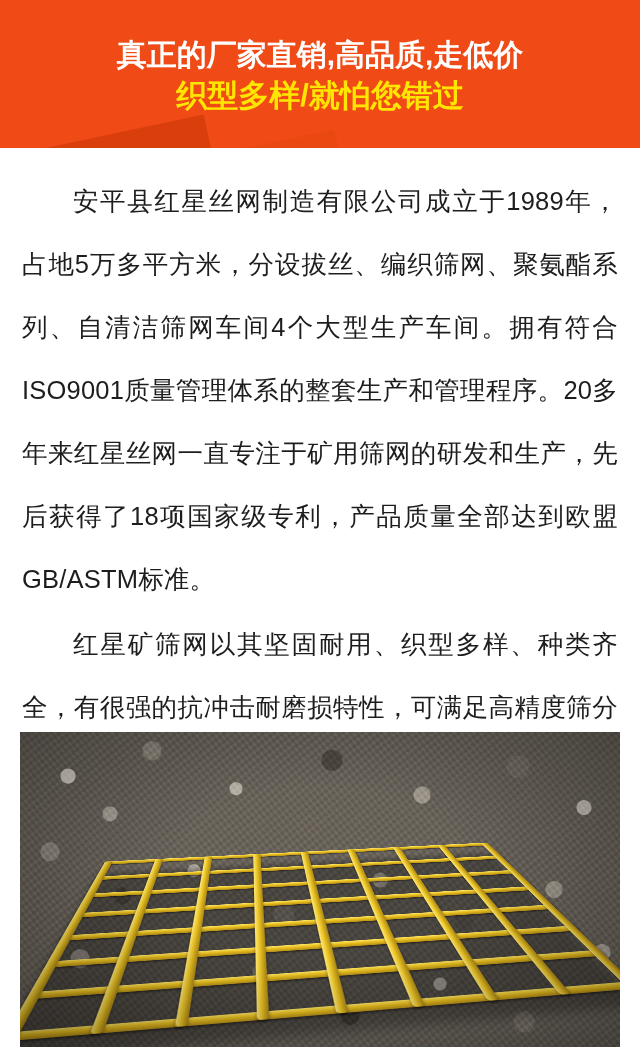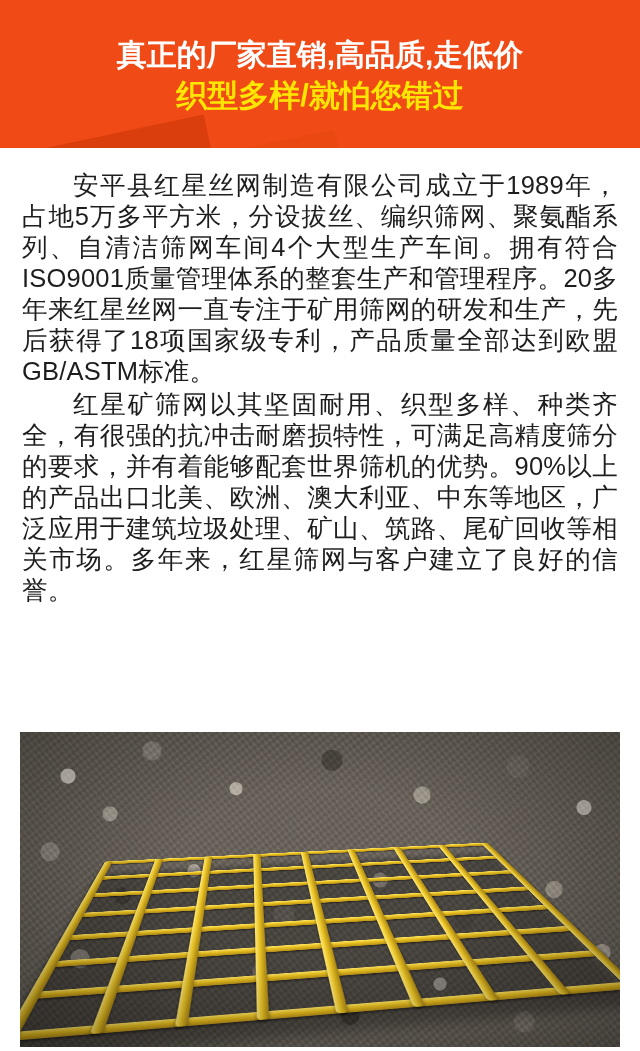--- a/index.html
+++ b/index.html
@@ -76,21 +76,21 @@
   }
 
   
   .content {
     padding: 22px 22px 0 22px;
     box-sizing: border-box;
   }
   .para {
     color: #1d1d1d;
     font-size: 25.5px;
-    line-height: 31px;
+    line-height: 63px;
     text-align: justify;
     text-justify: inter-ideograph;
     text-indent: 2em;
     margin: 0 0 0 0;
     letter-spacing: 0.2px;
   }
   .para + .para {
     margin-top: 2px;
   }
 

